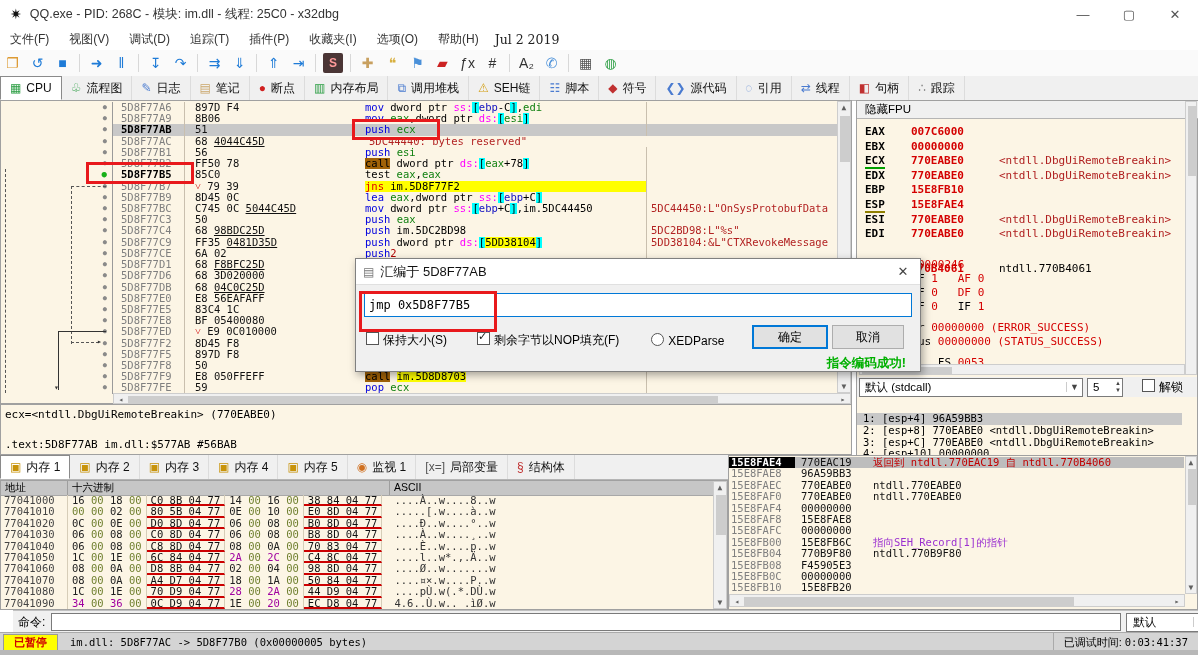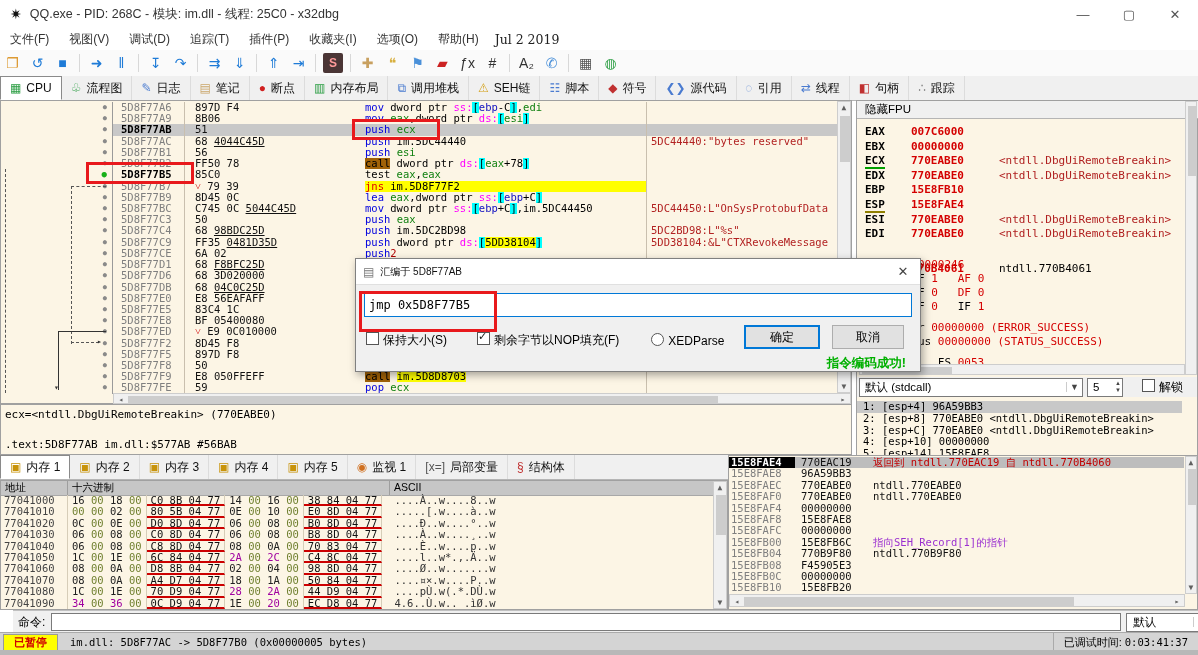--- a/index.html
+++ b/index.html
@@ -110,28 +110,28 @@
   .cmdinput{width:1062px;height:16px;border:1px solid #7a7a7a;background:#fff;font-size:11px;padding:0 3px;}
   .statusbar{left:0;top:632px;width:1198px;height:18px;background:#d4d4d4;border-top:1px solid #aaa;display:flex;align-items:center;font-size:11px;}
   .badge{background:#ffff00;color:#d00000;font-weight:bold;border:1px solid #999;padding:0 10px;height:15px;line-height:15px;margin-left:3px;}
   .statusmsg{margin-left:12px;font-family:"DejaVu Sans Mono",monospace;font-size:10.5px;}
   .statustime{margin-left:auto;border-left:1px solid #aaa;padding:0 10px;height:100%;display:flex;align-items:center;font-size:11px;}
   .bstrip{left:0;top:650px;width:1198px;height:5px;background:#b8b8b8;}
   
   .dialog{left:355px;top:258px;width:566px;height:114px;background:#f0f0f0;border:1px solid #808080;box-shadow:2px 3px 8px rgba(0,0,0,.35);box-sizing:border-box;z-index:20;}
   .dlgtitle{height:25px;background:#fff;display:flex;align-items:center;border-bottom:1px solid #e0e0e0;}
   .dlgtitle .ic{margin:0 6px 0 7px;color:#777;font-size:12px;}
-  .dlgtitle .tx{font-size:10px;color:#111;}
+  .dlgtitle .tx{font-size:13px;color:#111;}
   .dlgclose{margin-left:auto;width:34px;text-align:center;color:#444;font-size:13px;}
   .dlginput{position:absolute;left:8px;top:34px;width:548px;height:24px;border:1px solid #0078d7;background:#fff;box-sizing:border-box;
             font-family:"DejaVu Sans Mono",monospace;font-size:12px;padding:0 4px;}
   .dlgrow{position:absolute;left:10px;top:70px;width:548px;height:22px;display:flex;align-items:center;font-size:12px;gap:16px;}
   .dbtn{height:24px;border:1px solid #adadad;background:#e1e1e1;display:flex;align-items:center;justify-content:center;font-size:12px;box-sizing:border-box;}
   .dbtn.def{border:2px solid #0078d7;}
-  .dlgok{position:absolute;left:388px;top:66px;width:76px;}
+  .dlgok{position:absolute;left:396px;top:66px;width:76px;}
   .dlgcancel{position:absolute;left:476px;top:66px;width:72px;}
   .dlgmsg{position:absolute;right:14px;top:96px;color:#00b000;font-weight:bold;font-size:12.5px;}
   
   .anno{border:3px solid #e8191c;z-index:30;pointer-events:none;}
 </style>
 </head>
 <body>
 
 <div class="win">
 
@@ -249,21 +249,21 @@
         <span class="tg" style="color: rgb(119, 119, 119);">∴</span>
         <span>跟踪</span>
       </div>
     </div>
 
   <div class="disasm abs mono">
     <div class="drows" id="drows">
         <div class="drow"><div class="dgut">●</div><div class="dbody"><div class="daddr">5D8F77A6</div><div class="dbytes">897D F4</div><div class="dinstr"><span class="mn">mov</span> dword ptr <span class="seg">ss:</span><span class="bk">[</span><span class="rgb">ebp</span>-C<span class="bk">]</span>,<span class="rg">edi</span></div><div class="dcmt"></div></div></div>
         <div class="drow"><div class="dgut">●</div><div class="dbody"><div class="daddr">5D8F77A9</div><div class="dbytes">8B06</div><div class="dinstr"><span class="mn">mov</span> <span class="rg">eax</span>,dword ptr <span class="seg">ds:</span><span class="bk">[</span><span class="rg">esi</span><span class="bk">]</span></div><div class="dcmt"></div></div></div>
         <div class="drow"><div class="dgut">●</div><div class="dbody sel"><div class="daddr">5D8F77AB</div><div class="dbytes">51</div><div class="dinstr"><span class="mn">push</span> <span class="rg">ecx</span></div><div class="dcmt"></div></div></div>
-        <div class="drow"><div class="dgut">●</div><div class="dbody"><div class="daddr">5D8F77AC</div><div class="dbytes">68 <u>4044C45D</u></div><div class="dinstr"><span class="mn">push</span> im.5DC44440</div><div class="dcmt">5DC44440:"bytes_reserved"</div></div></div>
+        <div class="drow"><div class="dgut">●</div><div class="dbody"><div class="daddr">5D8F77AC</div><div class="dbytes">68 <u>4044C45D</u></div><div class="dcmt">5DC44440:"bytes_reserved"</div></div></div>
         <div class="drow"><div class="dgut">●</div><div class="dbody"><div class="daddr">5D8F77B1</div><div class="dbytes">56</div><div class="dinstr"><span class="mn">push</span> <span class="rg">esi</span></div><div class="dcmt"></div></div></div>
         <div class="drow"><div class="dgut">●</div><div class="dbody"><div class="daddr">5D8F77B2</div><div class="dbytes">FF50 78</div><div class="dinstr"><span class="mnc">call</span> dword ptr <span class="seg">ds:</span><span class="bk">[</span><span class="rg">eax</span>+78<span class="bk">]</span></div><div class="dcmt"></div></div></div>
         <div class="drow"><div class="dgut bp">●</div><div class="dbody"><div class="daddr bpa">5D8F77B5</div><div class="dbytes">85C0</div><div class="dinstr">test <span class="rg">eax</span>,<span class="rg">eax</span></div><div class="dcmt"></div></div></div>
         <div class="drow"><div class="dgut">●</div><div class="dbody"><div class="daddr">5D8F77B7</div><div class="dbytes"><span class="vmark">˅ </span>79 39</div><div class="dinstr cell-y"><span class="mnj">jns</span> im.5D8F77F2</div><div class="dcmt"></div></div></div>
         <div class="drow"><div class="dgut">●</div><div class="dbody"><div class="daddr">5D8F77B9</div><div class="dbytes">8D45 0C</div><div class="dinstr"><span class="mn">lea</span> <span class="rg">eax</span>,dword ptr <span class="seg">ss:</span><span class="bk">[</span><span class="rgb">ebp</span>+C<span class="bk">]</span></div><div class="dcmt"></div></div></div>
         <div class="drow"><div class="dgut">●</div><div class="dbody"><div class="daddr">5D8F77BC</div><div class="dbytes">C745 0C <u>5044C45D</u></div><div class="dinstr"><span class="mn">mov</span> dword ptr <span class="seg">ss:</span><span class="bk">[</span><span class="rgb">ebp</span>+C<span class="bk">]</span>,im.5DC44450</div><div class="dcmt">5DC44450:L"OnSysProtobufData</div></div></div>
         <div class="drow"><div class="dgut">●</div><div class="dbody"><div class="daddr">5D8F77C3</div><div class="dbytes">50</div><div class="dinstr"><span class="mn">push</span> <span class="rg">eax</span></div><div class="dcmt"></div></div></div>
         <div class="drow"><div class="dgut">●</div><div class="dbody"><div class="daddr">5D8F77C4</div><div class="dbytes">68 <u>98BDC25D</u></div><div class="dinstr"><span class="mn">push</span> im.5DC2BD98</div><div class="dcmt">5DC2BD98:L"%s"</div></div></div>
         <div class="drow"><div class="dgut">●</div><div class="dbody"><div class="daddr">5D8F77C9</div><div class="dbytes">FF35 <u>0481D35D</u></div><div class="dinstr"><span class="mn">push</span> dword ptr <span class="seg">ds:</span><span class="bk">[</span><span class="ty">5DD38104</span><span class="bk">]</span></div><div class="dcmt">5DD38104:&amp;L"CTXRevokeMessage</div></div></div>
         <div class="drow"><div class="dgut">●</div><div class="dbody"><div class="daddr">5D8F77CE</div><div class="dbytes">6A 02</div><div class="dinstr"><span class="mn">push</span><span class="imm">2</span> </div><div class="dcmt"></div></div></div>
@@ -336,21 +336,21 @@
       <div class="combo" style="width:222px;margin-left:2px;">
         <span style="padding-left:5px;">默认 (stdcall)</span>
           <span class="car">▼</span>
       </div>
       <div class="spin" style="margin-left:4px;">
         <span style="padding-left:5px;">5</span>
           <span class="ud">▲<br>▼</span>
       </div>
       <span style="margin-left:19px;"><span class="cbx"></span><span>解锁</span></span>
     </div>
-    <div id="argrows" style="position:absolute;left:0;top:300px;width:325px;">
+    <div id="argrows" style="position:absolute;left:0;top:312px;width:325px;">
         <div class="argrow sel">1: [esp+4] 96A59BB3</div>
         <div class="argrow">2: [esp+8] 770EABE0 &lt;ntdll.DbgUiRemoteBreakin&gt;</div>
         <div class="argrow">3: [esp+C] 770EABE0 &lt;ntdll.DbgUiRemoteBreakin&gt;</div>
         <div class="argrow">4: [esp+10] 00000000</div>
         <div class="argrow">5: [esp+14] 15E8FAE8</div>
       </div>
     <div class="sb abs" style="left:328px;top:0;width:12px;height:274px;">
       <div class="thumb" style="left:2px;top:4px;width:8px;height:70px;"></div>
     </div>
   </div>

